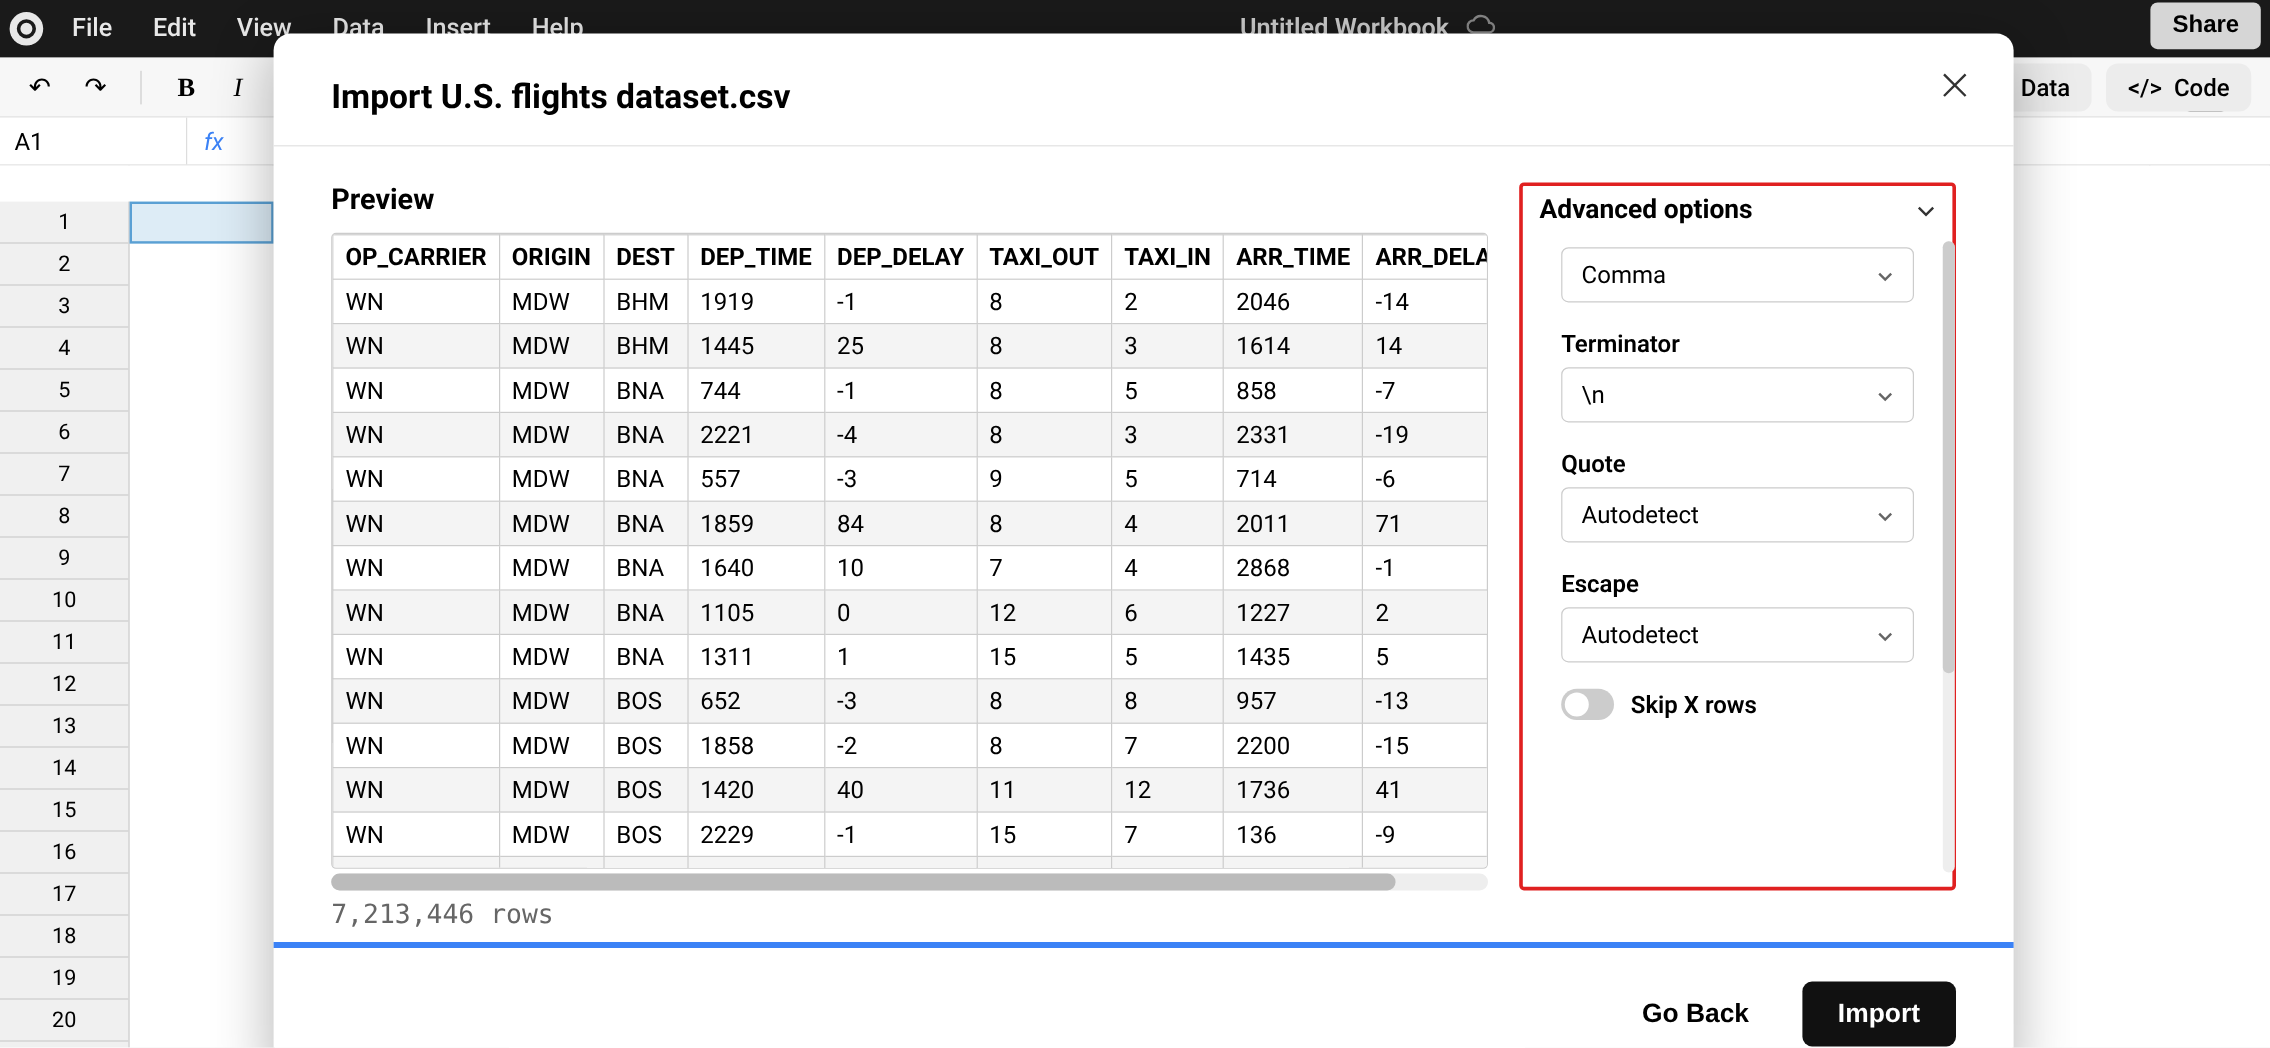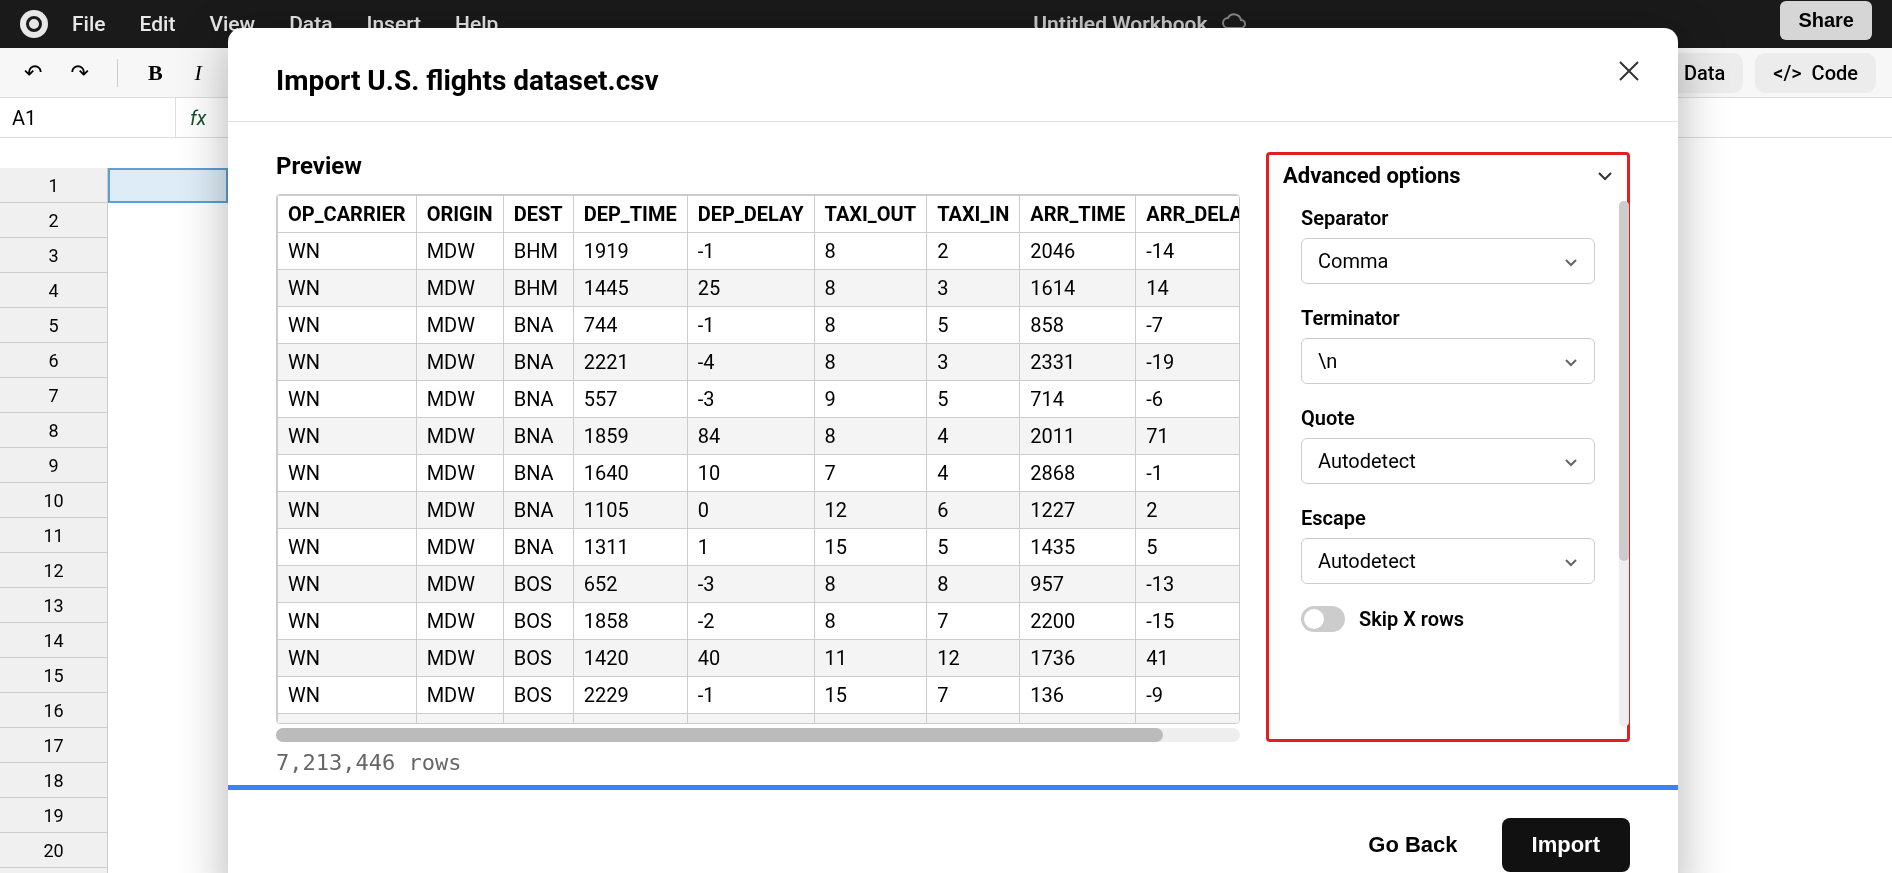--- a/index.html
+++ b/index.html
@@ -10,21 +10,21 @@
       height: 873px;
       overflow: hidden;
       position: relative;
     }
     
     .topbar {
       background: #1a1a1a;
       height: 48px;
       display: flex;
       align-items: center;
-      padding: 0 20px;
+      padding: 0 8px;
       color: #e8e8e8;
       font-size: 21px;
     }
     .logo {
       width: 28px; height: 28px;
       background: #e8e8e8;
       border-radius: 50%;
       margin-right: 24px;
       position: relative;
     }
@@ -68,24 +68,24 @@
       background: #ececec; padding: 8px 18px; border-radius: 10px;
       display:flex; align-items:center; gap:10px; font-size: 20px; font-weight:500;
       cursor: pointer;
     }
     
     .formulabar {
       background: #fff; height: 40px; display:flex; align-items:center;
       border-bottom:1px solid #ddd;
     }
     .cellref {
-      width: 176px; padding: 0 12px; font-size: 20px; height:100%;
+      width: 156px; padding: 0 12px; font-size: 20px; height:100%;
       border-right: 1px solid #ddd; display:flex; align-items:center;
     }
-    .fx { padding: 0 14px; color:#14532d; font-style: italic; font-size: 20px; }
+    .fx { padding: 0 14px; color:#3b82f6; font-style: italic; font-size: 20px; }
     
     .grid {
       position: absolute; top: 138px; left: 0; right: 0; bottom: 0;
       display: flex; background:#fff;
     }
     .rowhead-col { width: 108px; background:#f0f0f0; border-right:1px solid #ccc; }
     .colhead-row {
       position:absolute; top:138px; left:0; right:0; height:30px;
       display:flex; background:#f0f0f0; border-bottom:1px solid #ccc;
     }
@@ -472,21 +472,20 @@
         <div class="adv-header">
           <span>Advanced options</span>
           <span class="chev">
             <svg width="16" height="10" viewBox="0 0 16 10">
                 <path d="M2 2l6 6 6-6" fill="none" stroke="#333" stroke-width="2"></path>
               </svg>
           </span>
         </div>
 
         <div class="adv-field">
-          <div class="adv-label">Separator</div>
           <div class="adv-select">
             <span>Comma</span>
             <span class="chev"><svg width="14" height="9" viewBox="0 0 14 9">
                   <path d="M2 2l5 5 5-5" fill="none" stroke="#666" stroke-width="2"></path>
                 </svg></span>
           </div>
         </div>
 
         <div class="adv-field">
           <div class="adv-label">Terminator</div>

